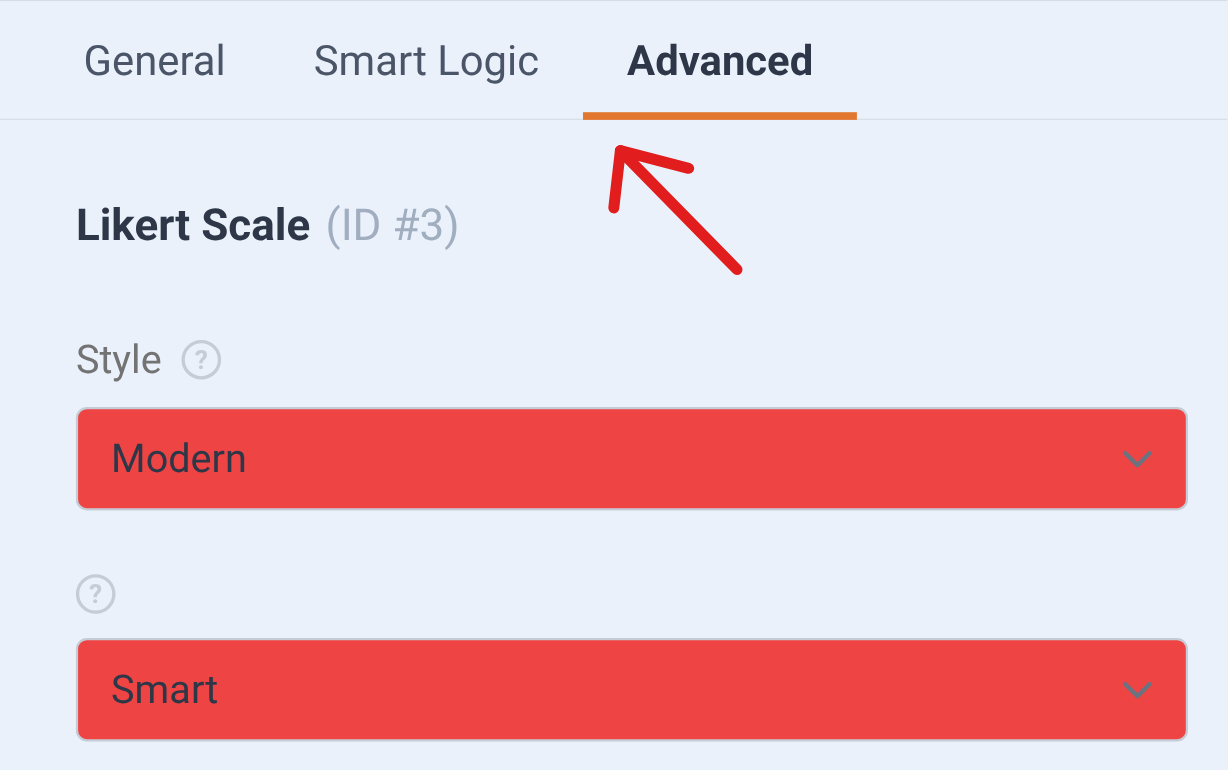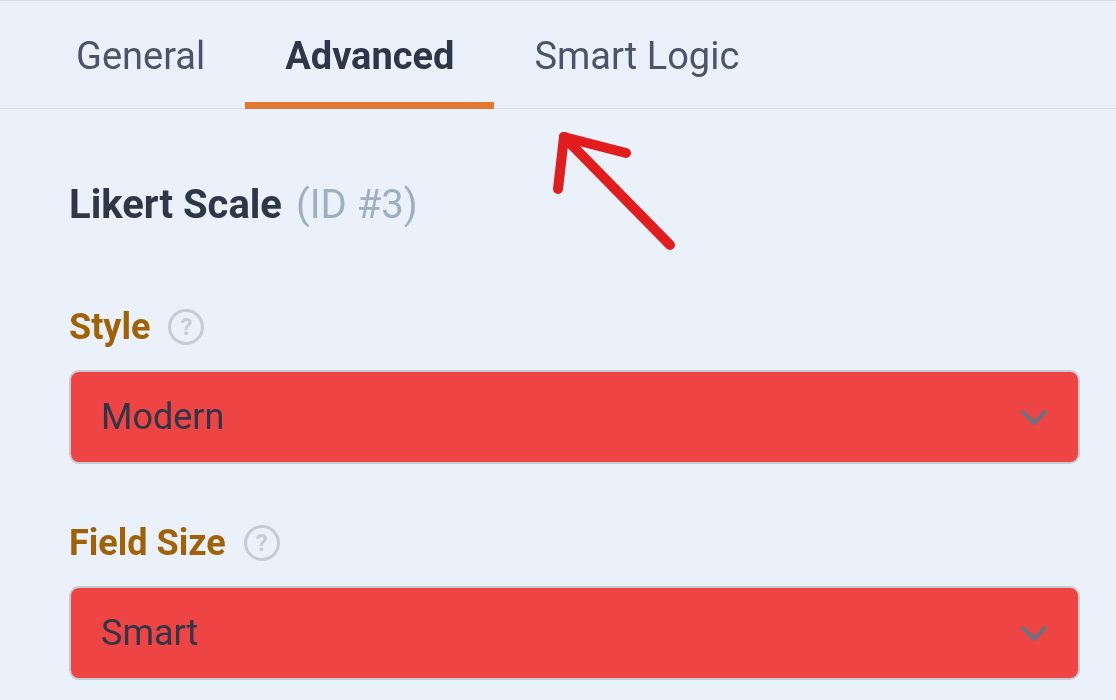--- a/index.html
+++ b/index.html
@@ -71,22 +71,22 @@
       margin-bottom: 58px;
     }
     .field-label-row {
       display: flex;
       align-items: center;
       gap: 18px;
       margin-bottom: 22px;
     }
     .field-label {
       font-size: 36px;
-      color: #a16207;
-      font-weight: 700;
+      color: #737373;
+      font-weight: 400;
     }
     .help-icon {
       width: 36px;
       height: 36px;
       border: 3px solid #c5ccd6;
       border-radius: 50%;
       display: flex;
       align-items: center;
       justify-content: center;
       color: #c5ccd6;
@@ -125,22 +125,22 @@
       pointer-events: none;
     }
   </style>
 </head>
 <body>
 
 <div class="top-divider"></div>
 
 <div class="tabs">
   <div class="tab">General</div>
+  <div class="tab">Smart Logic</div>
   <div class="tab active">Advanced</div>
-  <div class="tab">Smart Logic</div>
 </div>
 
 <div class="content">
 
   <div class="section-title">
     <span>Likert Scale</span>
     <span class="section-title-id">(ID #3)</span>
   </div>
 
   <div class="field-group">
@@ -153,21 +153,20 @@
       <span class="chevron-down">
         <svg viewBox="0 0 28 18" fill="none" stroke="#6b7280" stroke-width="4" stroke-linecap="round" stroke-linejoin="round">
           <polyline points="3,4 14,15 25,4"></polyline>
         </svg>
       </span>
     </div>
   </div>
 
   <div class="field-group">
     <div class="field-label-row">
-      <span class="field-label">Field Size</span>
       <span class="help-icon">?</span>
     </div>
     <div class="select-field">
       <span>Smart</span>
       <span class="chevron-down">
         <svg viewBox="0 0 28 18" fill="none" stroke="#6b7280" stroke-width="4" stroke-linecap="round" stroke-linejoin="round">
           <polyline points="3,4 14,15 25,4"></polyline>
         </svg>
       </span>
     </div>

